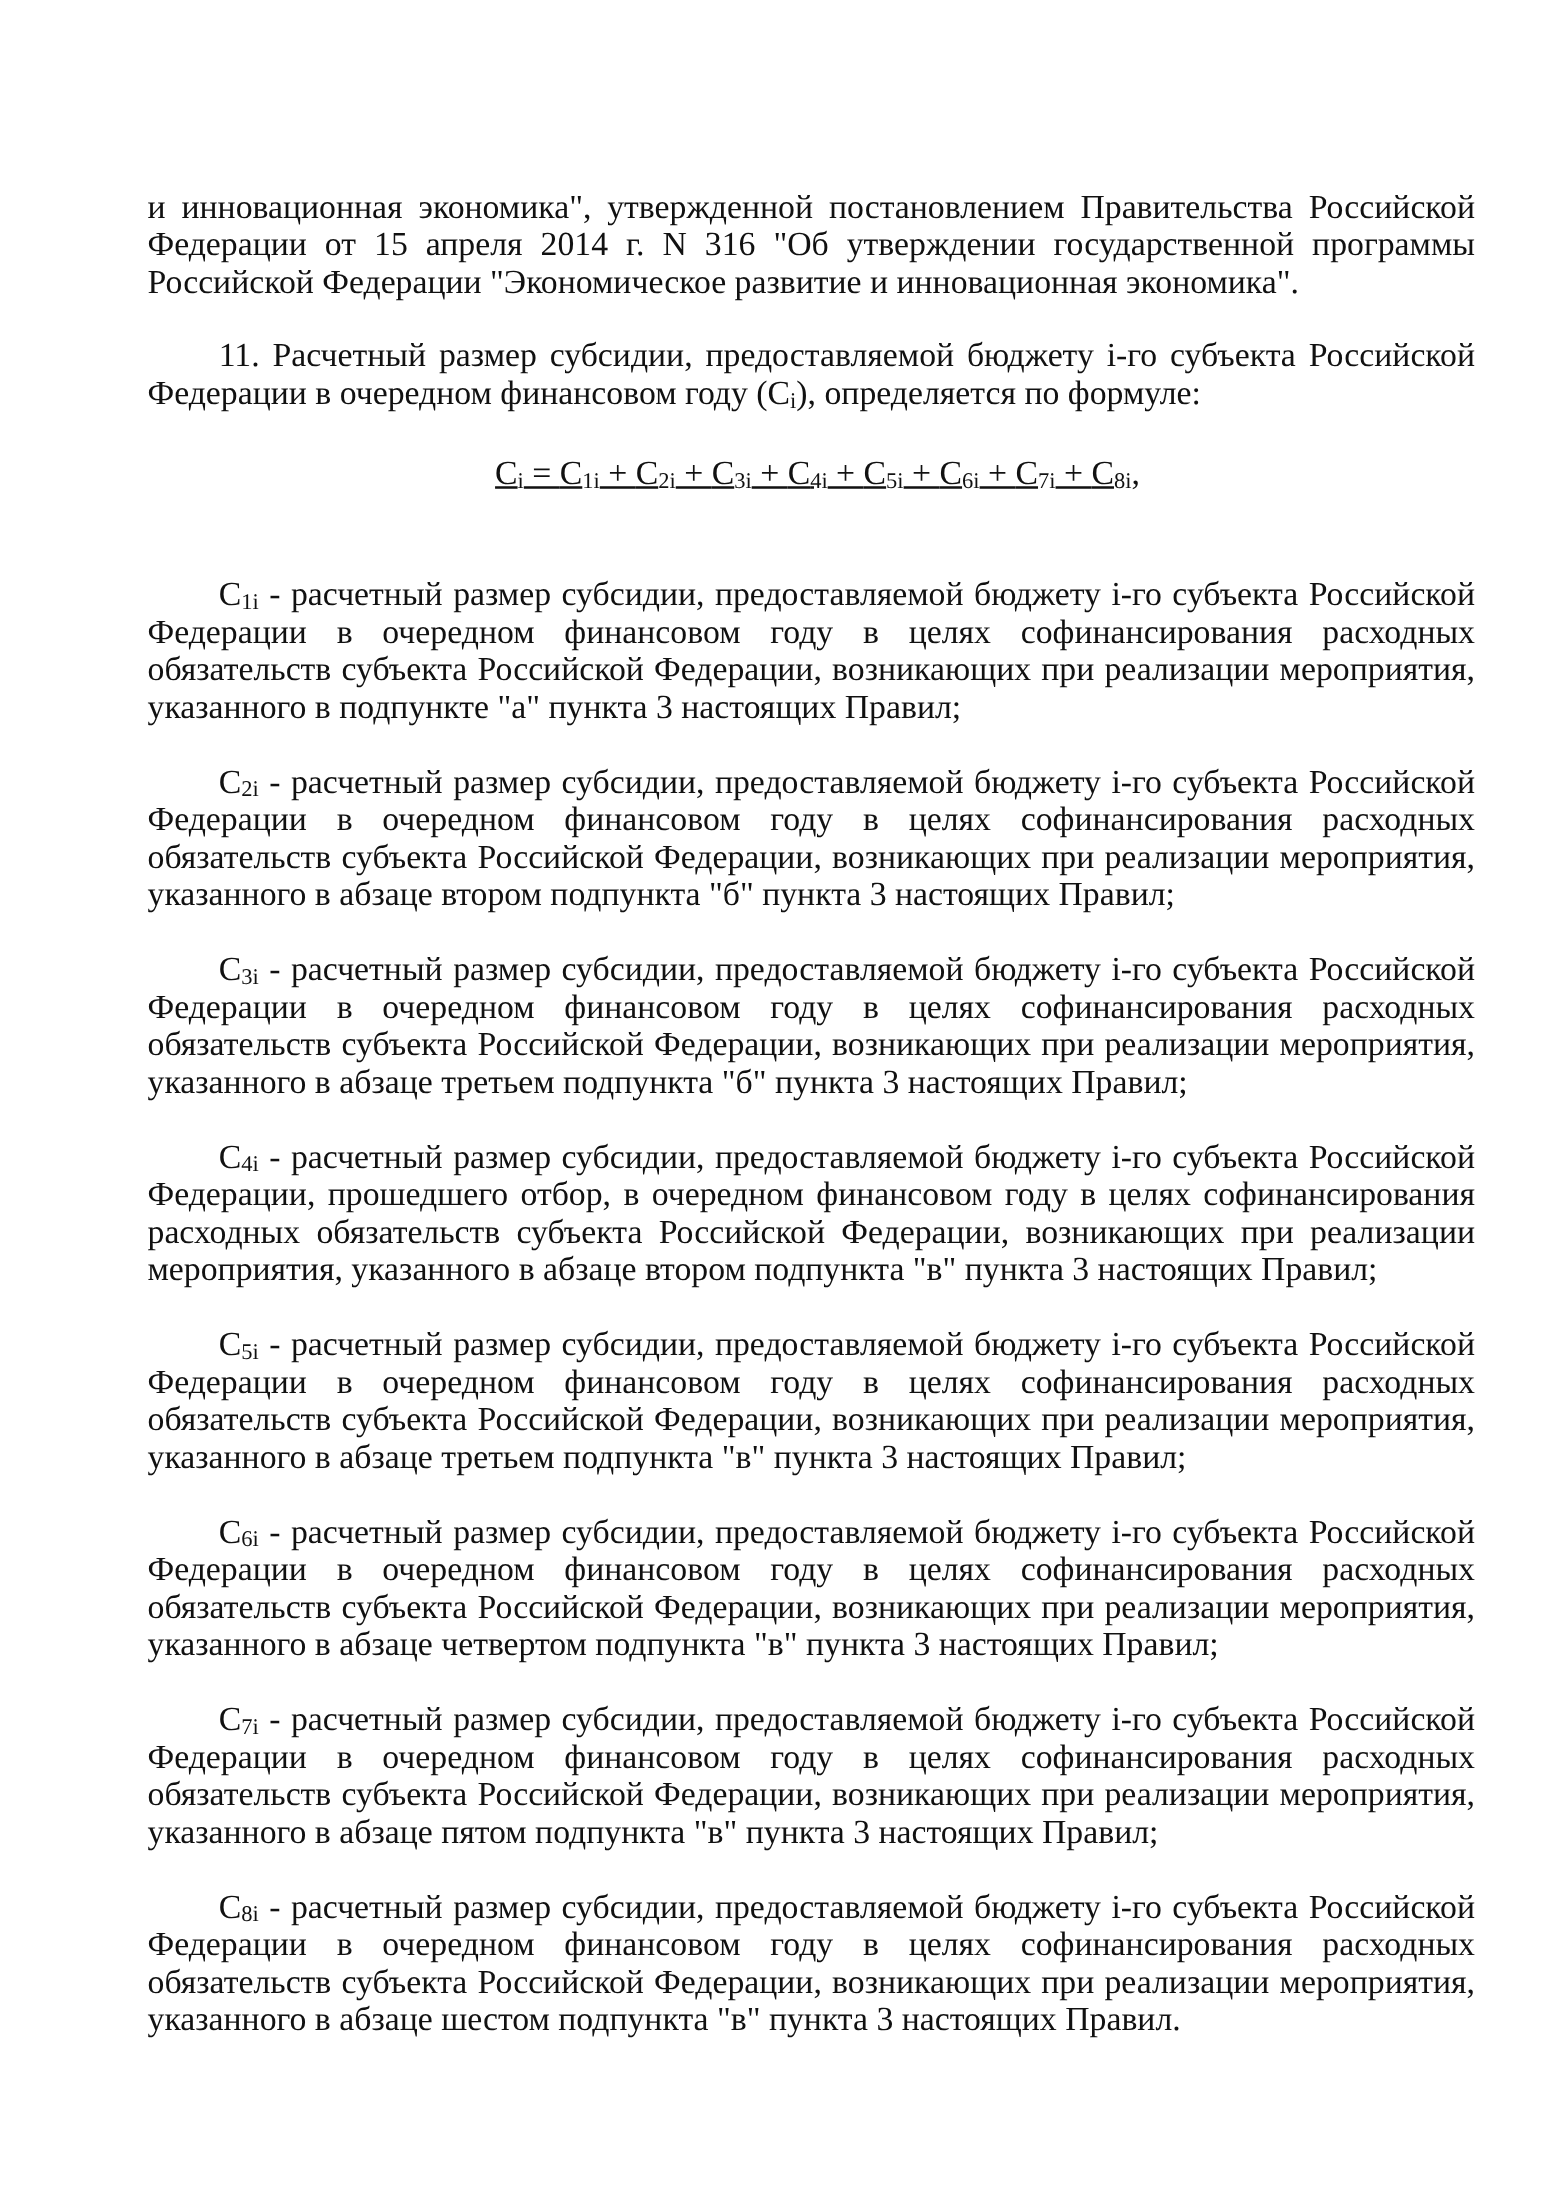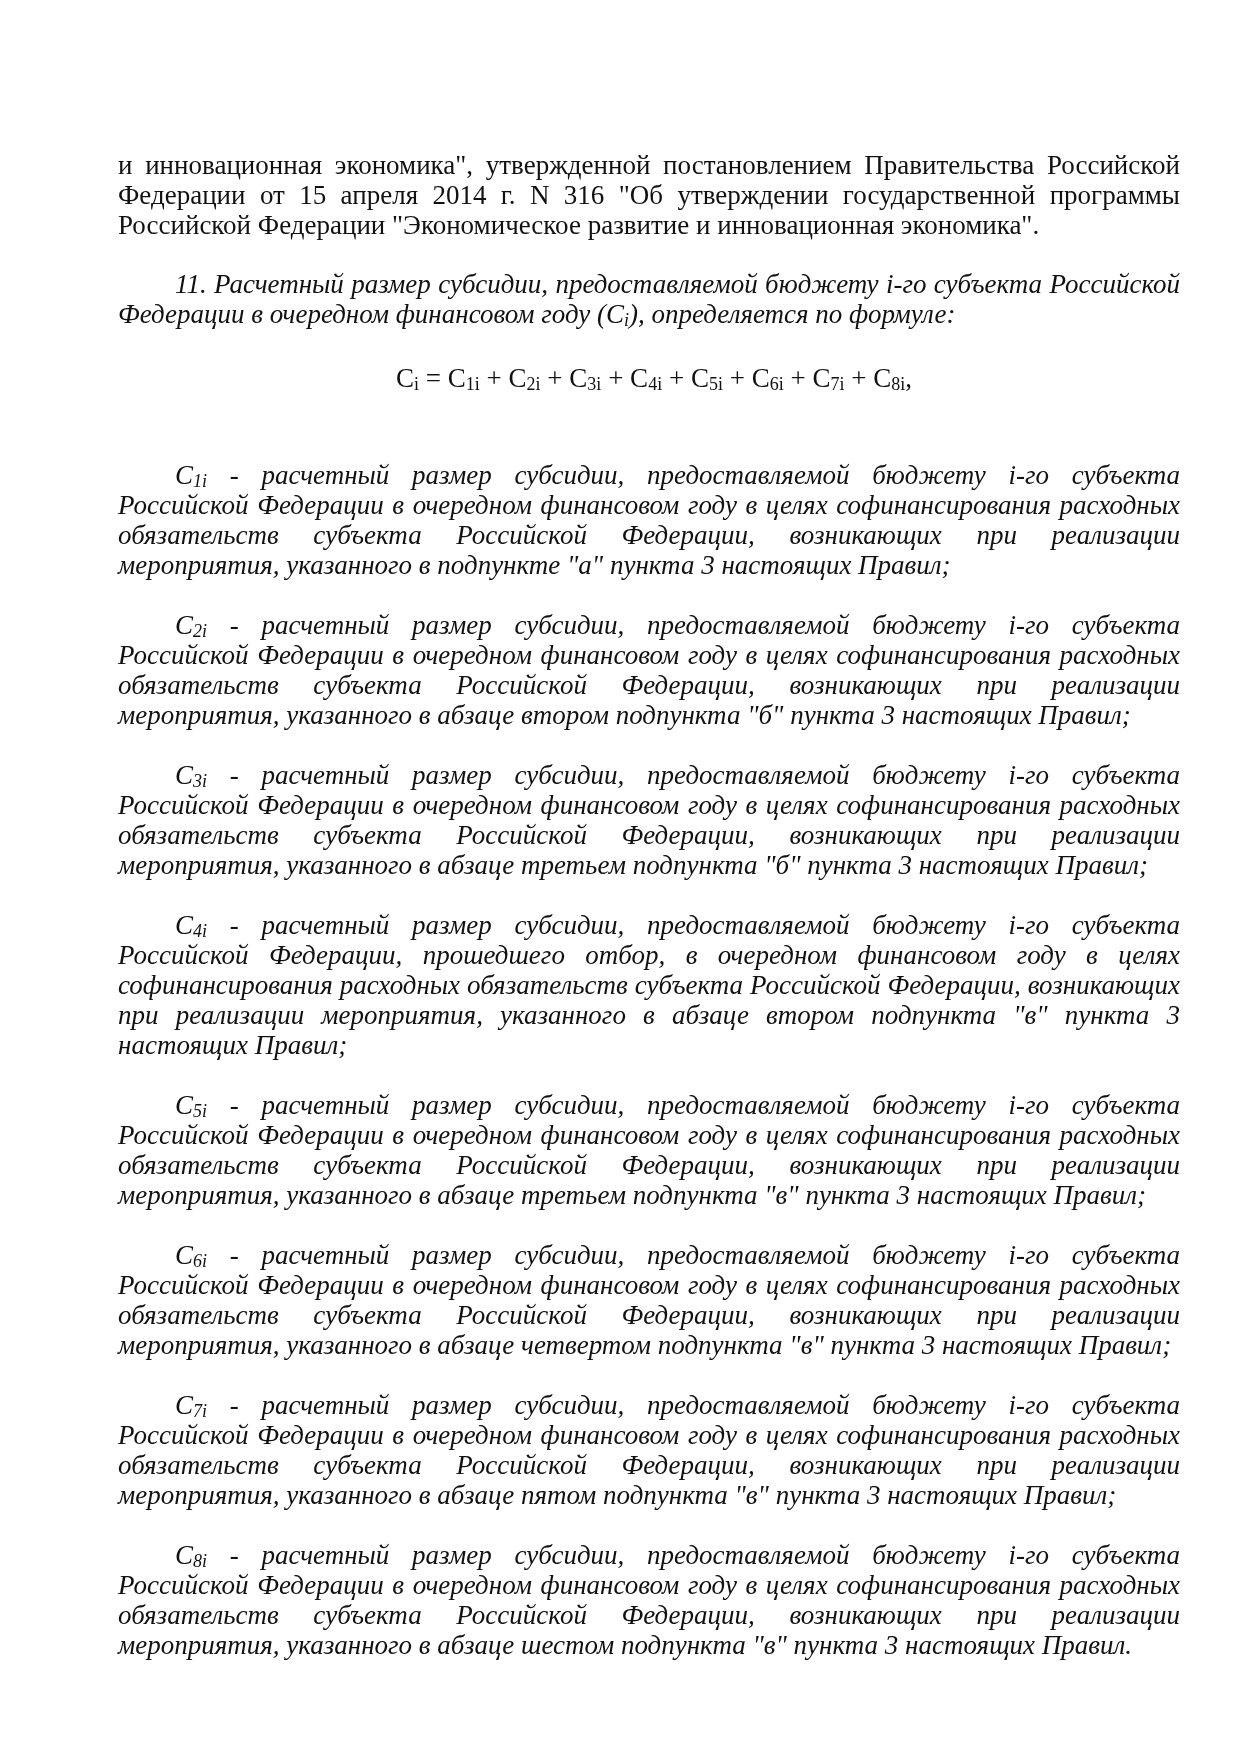--- a/index.html
+++ b/index.html
@@ -23,28 +23,28 @@
       font-size: 27px;
       line-height: 30px;
     }
     .para {
       margin: 0;
       text-align: justify;
       text-align-last: left;
     }
     .indent {
       text-indent: 57px;
-      font-style: italic;
     }
     .gap { height: 29px; }
     .gap-lg { height: 30px; }
     .formula {
       text-align: center;
       margin: 0;
       padding-left: 10px;
+      text-decoration: underline;
     }
     sub {
       font-size: 18px;
       vertical-align: -3px;
       line-height: 0;
     }
     .var {
       white-space: nowrap;
     }
   </style>

